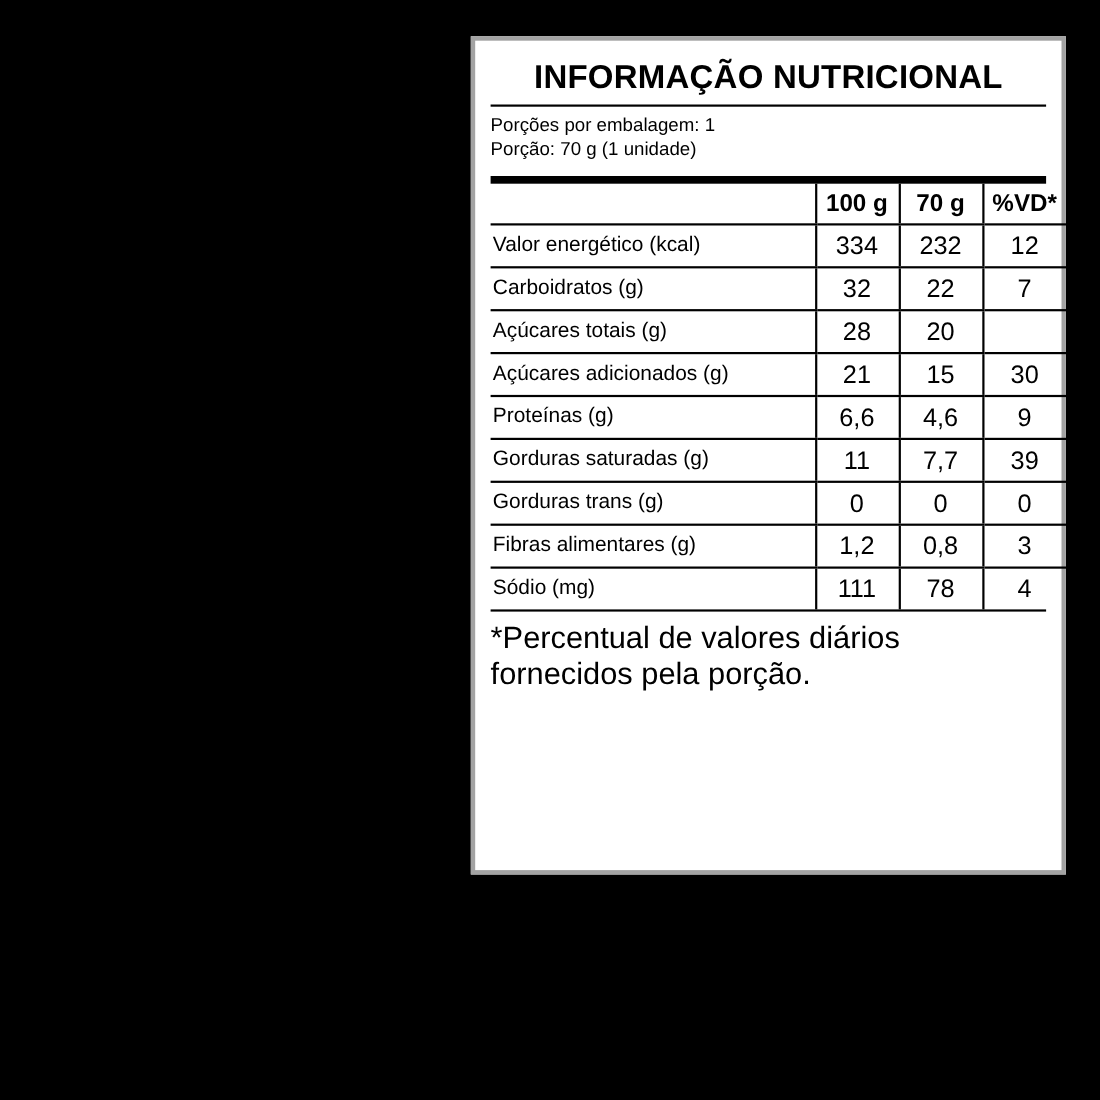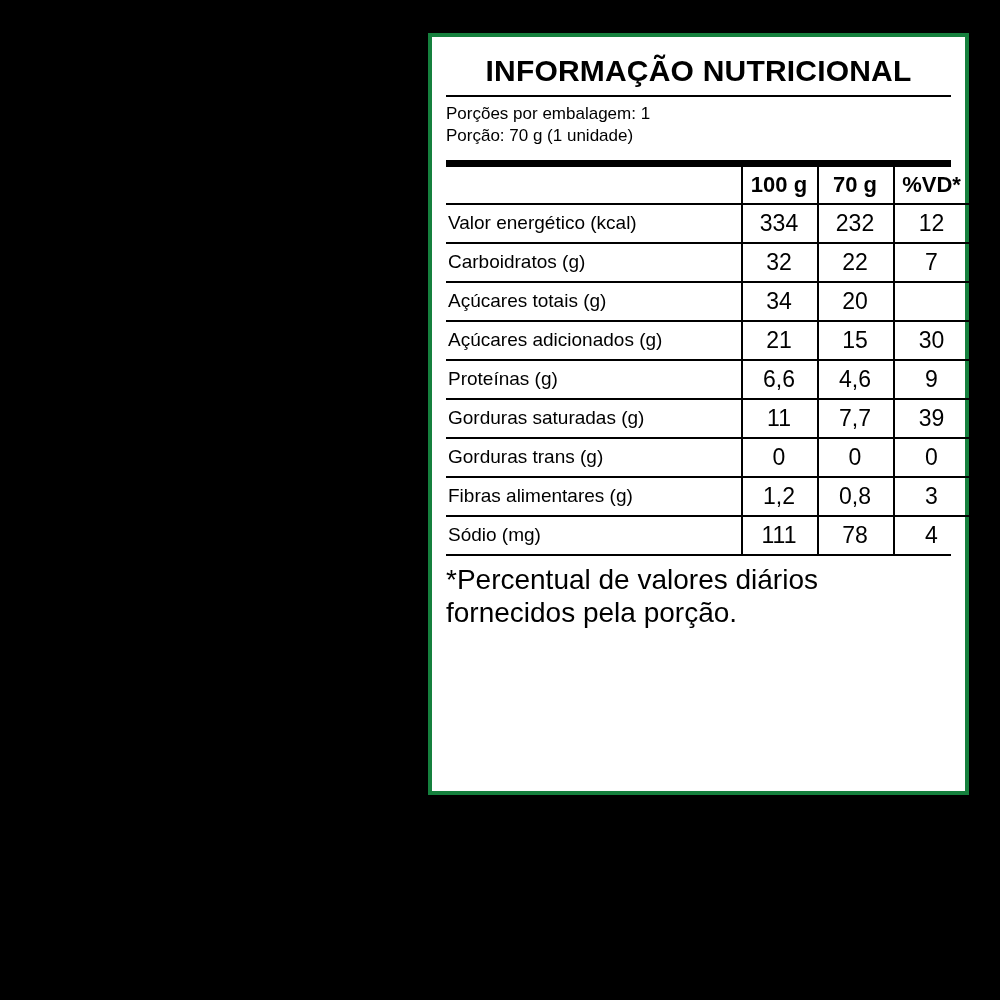--- a/index.html
+++ b/index.html
@@ -15,21 +15,21 @@
     overflow: hidden;
   }
 
   .panel {
     position: absolute;
     left: 428px;
     top: 33px;
     width: 541px;
     height: 762px;
     background: #ffffff;
-    border: 4px solid #15803d;
+    border: 4px solid #a3a3a3;
     box-sizing: border-box;
     padding: 0 14px;
   }
 
   .nf-title {
     text-align: center;
     font-size: 30px;
     font-weight: 700;
     color: #000;
     letter-spacing: 0.2px;
@@ -145,21 +145,21 @@
         <td class="val">12</td>
       </tr>
       <tr>
         <td class="name">Carboidratos (g)</td>
         <td class="val">32</td>
         <td class="val">22</td>
         <td class="val">7</td>
       </tr>
       <tr>
         <td class="name indent1">Açúcares totais (g)</td>
-        <td class="val">34</td>
+        <td class="val">28</td>
         <td class="val">20</td>
         <td class="val"></td>
       </tr>
       <tr>
         <td class="name indent2">Açúcares adicionados (g)</td>
         <td class="val">21</td>
         <td class="val">15</td>
         <td class="val">30</td>
       </tr>
       <tr>

